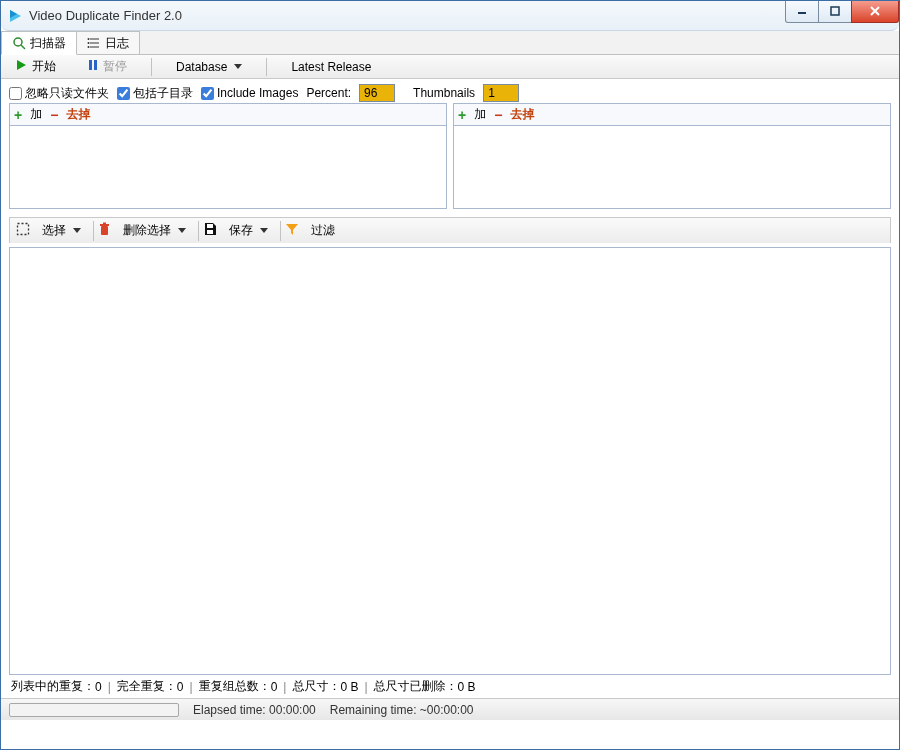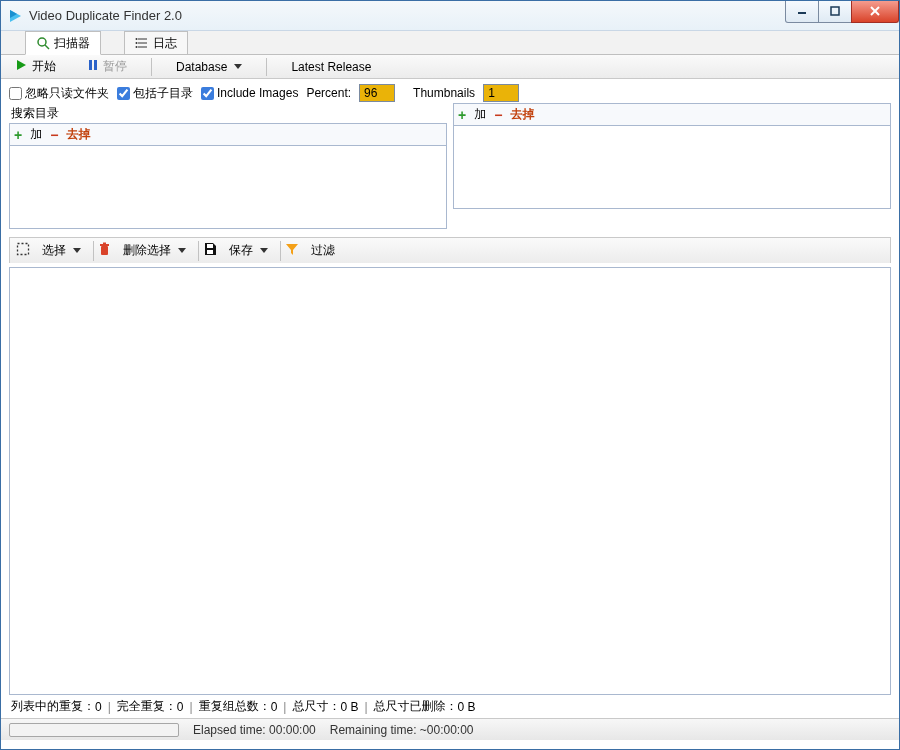--- a/index.html
+++ b/index.html
@@ -12,20 +12,21 @@
     overflow: hidden;
     border: 1px solid #3a6ea5;
   }
   
   .titlebar {
     height: 30px;
     background: linear-gradient(#f4f8fb,#e8f1f8);
     border-bottom: 1px solid #c9d7e6;
     display: flex; align-items: center;
     padding-left: 6px;
+    border-radius: 8px;
   }
   .titlebar-icon { width:16px; height:16px; margin-right:6px; display:flex; align-items:center; justify-content:center; }
   .titlebar-text { flex:1; color:#333; font-size:13px; }
   .winbtns { display:flex; height:22px; margin-top:-8px; }
   .winbtn {
     width:34px; height:22px;
     border:1px solid #7a8aa0;
     background: linear-gradient(#f6fafe,#dfeaf4);
     margin-left:-1px;
     display:flex; align-items:center; justify-content:center;
@@ -37,21 +38,21 @@
     background: linear-gradient(#f59c8e,#d9432a);
     border-color:#a12e24; border-radius:0 0 3px 0;
     width:48px; color:#fff;
   }
 
   
   .tabs { height:24px; border-bottom:1px solid #bfbfbf; background:#f2f2f2; display:flex; align-items:flex-end; }
   .tab {
     height:23px; padding:0 10px; display:flex; align-items:center; gap:4px;
     border:1px solid #bfbfbf; border-bottom:none; background:#f7f7f7;
-    margin-right:-1px; position:relative;margin-left:24px;
+    margin-right:-1px; position:relative;
   }
   .tab.active { background:#fff; border-bottom:1px solid #fff; margin-bottom:-1px; height:24px; }
   .tab-icon { width:14px; height:14px; display:flex; align-items:center; justify-content:center; }
 
   
   .toolbar {
     height:24px; background:linear-gradient(#fafafa,#ececec);
     border-bottom:1px solid #c9c9c9;
     display:flex; align-items:center; gap:16px; padding:0 6px;
   }
@@ -211,21 +212,20 @@
     <span>Include Images</span>
   </label>
   <span style="text-align:center;">Percent:</span>
   <input class="numbox" value="96" style="">
   <span style="margin-left:10px;">Thumbnails</span>
   <input class="numbox" value="1" style="">
 </div>
 
 <div class="folders">
   <div class="folder-panel">
-    <div class="folder-label">搜索目录</div>
     <div class="folder-tools">
       <span class="add">+</span>
       <span>加</span>
       <span class="minus">−</span>
       <span class="rem-label">去掉</span>
     </div>
     <div class="folder-list"></div>
   </div>
   <div class="folder-panel">
     <div class="folder-tools">

